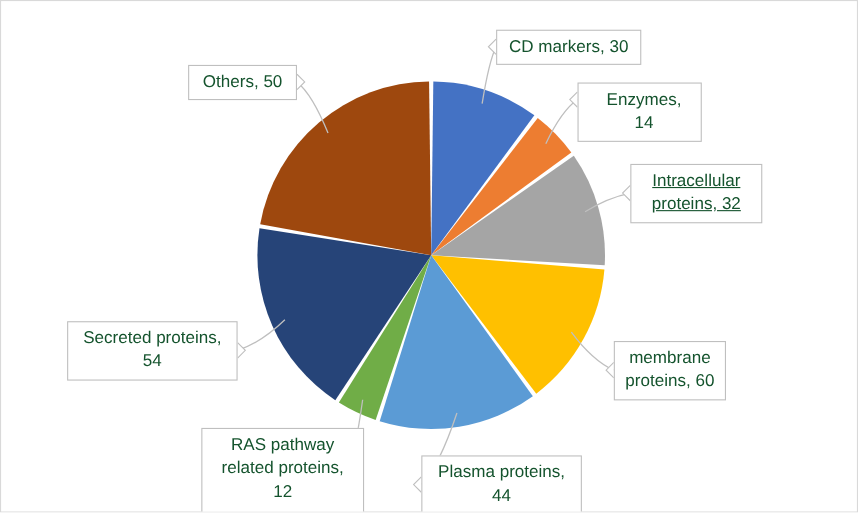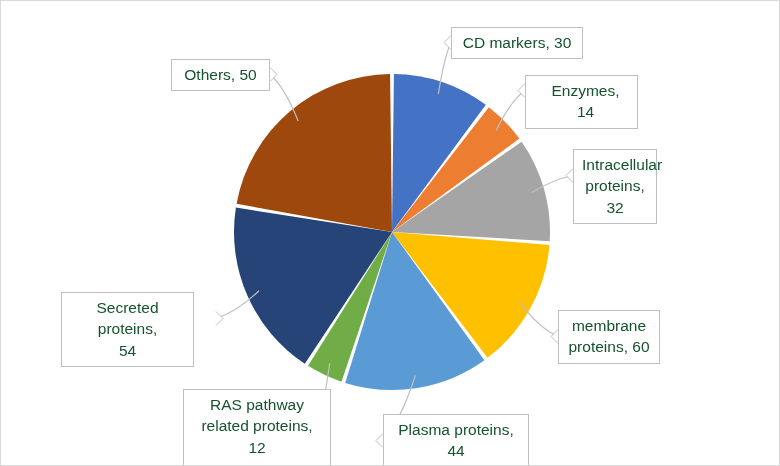--- a/index.html
+++ b/index.html
@@ -70,27 +70,27 @@
         <path d="M 258.0 289.7 Q 236.5 310.5 215.0 317.5" stroke="#BFBFBF" stroke-width="1.2" fill="none"></path>
         <path d="M 215 310.5 L 222 317.5 L 215 324.5" stroke="#BFBFBF" stroke-width="1" fill="#ffffff"></path>
         <path d="M 297.2 120.0 Q 283.1 85.1 269.0 73.5" stroke="#BFBFBF" stroke-width="1.2" fill="none"></path>
         <path d="M 269 66.5 L 276 73.5 L 269 80.5" stroke="#BFBFBF" stroke-width="1" fill="#ffffff"></path>
       </g>
   </svg>
 
   <div id="label-layer">
       <div class="callout" style="left: 450px; top: 26px; width: 132px; min-height: 31px;">CD markers, 30</div>
       <div class="callout" style="left: 524px; top: 74px; width: 113px; min-height: 31px; padding-left: 16px;">Enzymes, 14</div>
-      <div class="callout" style="left: 572px; top: 148px; width: 84px; min-height: 53px;">Intracellular
+      <div class="callout" style="left: 572px; top: 148px; width: 120px; min-height: 53px; text-decoration: underline;">Intracellular
 proteins, 32</div>
       <div class="callout" style="left: 557px; top: 309px; width: 102px; min-height: 53px;">membrane
 proteins, 60</div>
       <div class="callout" style="left: 382px; top: 413px; width: 146px; min-height: 53px;">Plasma proteins,
 44</div>
       <div class="callout" style="left: 182px; top: 388px; width: 148px; min-height: 78px;">RAS pathway
 related proteins,
 12</div>
-      <div class="callout" style="left: 60px; top: 291px; width: 133px; min-height: 53px;">Secreted proteins,
+      <div class="callout" style="left: 60px; top: 291px; width: 155px; min-height: 53px;">Secreted proteins,
 54</div>
       <div class="callout" style="left: 170px; top: 58px; width: 99px; min-height: 31px;">Others, 50</div>
     </div>
 
 </div>
 
 </body></html>

